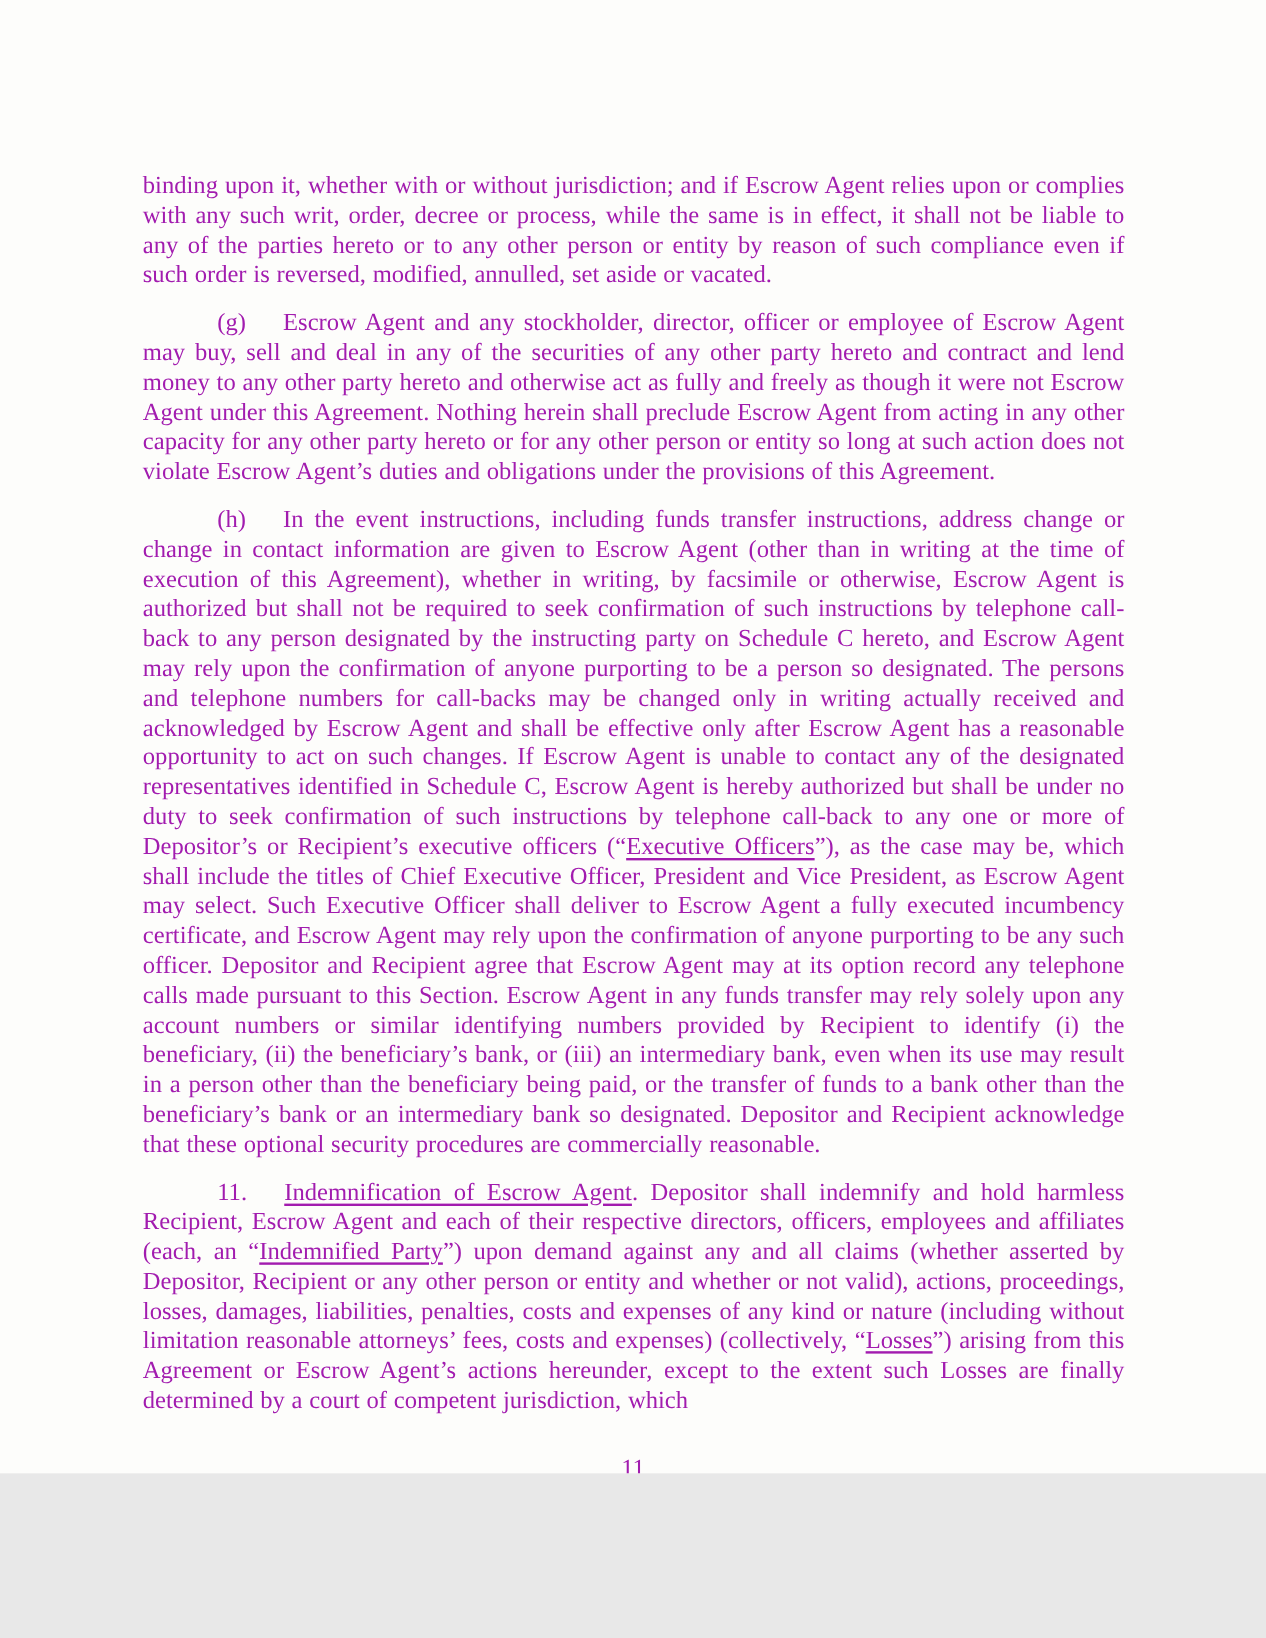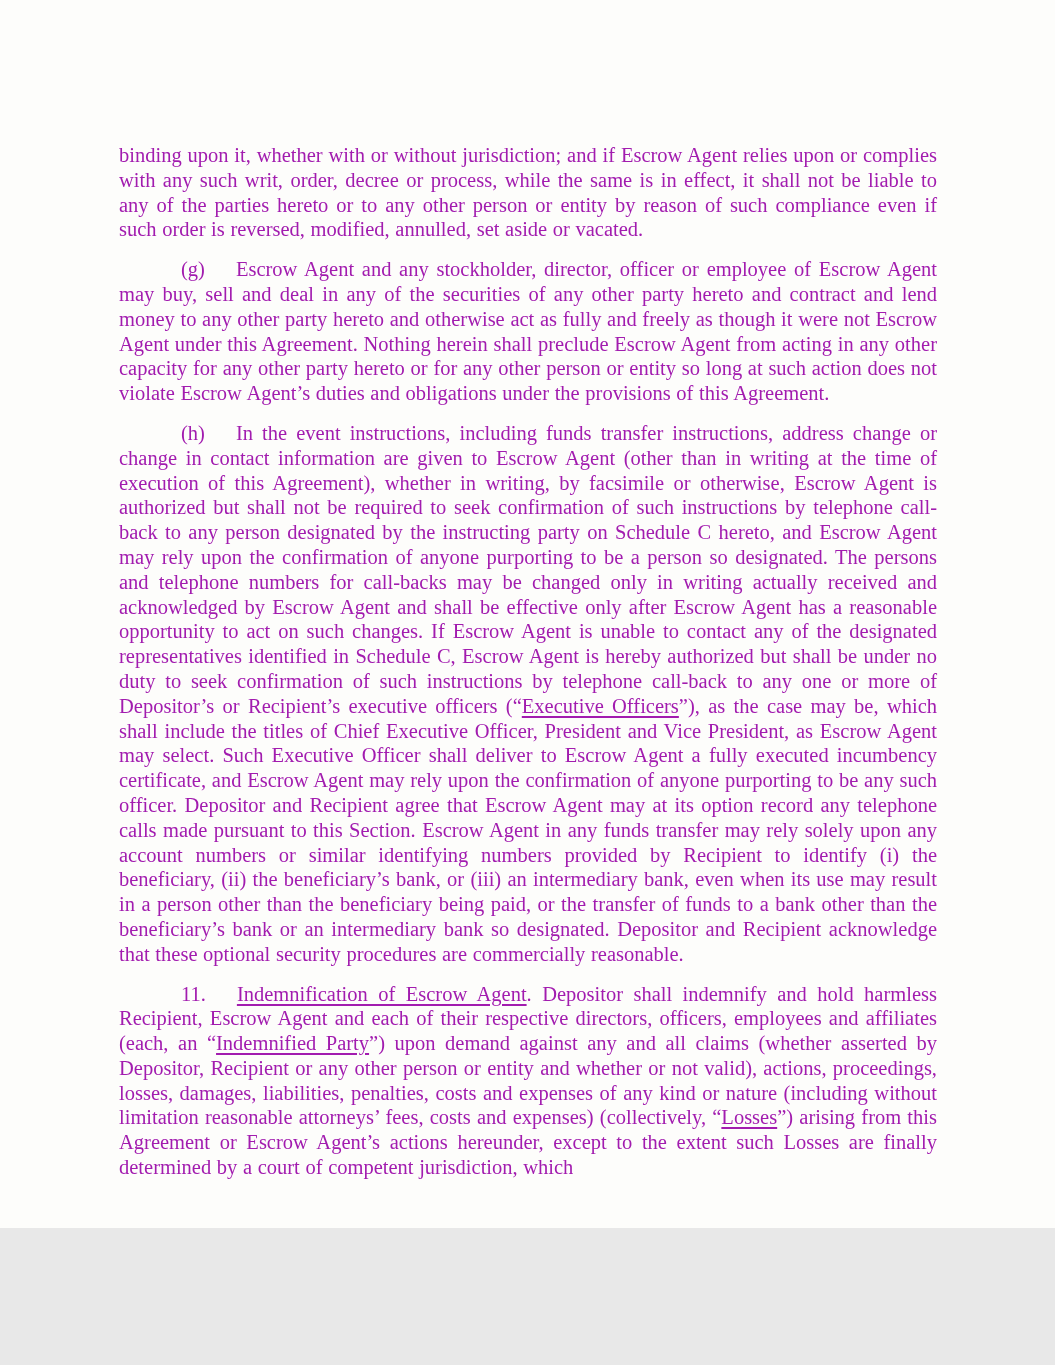--- a/index.html
+++ b/index.html
@@ -55,13 +55,14 @@
 </head>
 <body>
 
 <div class="page">
   <div class="doc-body">
       <p class="para"><span>binding upon it, whether with or without jurisdiction; and if Escrow Agent relies upon or complies with any such writ, order, decree or process, while the same is in effect, it shall not be liable to any of the parties hereto or to any other person or entity by reason of such compliance even if such order is reversed, modified, annulled, set aside or vacated.</span></p>
       <p class="para indent"><span>(g)</span><span class="tab"></span><span>Escrow Agent and any stockholder, director, officer or employee of Escrow Agent may buy, sell and deal in any of the securities of any other party hereto and contract and lend money to any other party hereto and otherwise act as fully and freely as though it were not Escrow Agent under this Agreement.  Nothing herein shall preclude Escrow Agent from acting in any other capacity for any other party hereto or for any other person or entity so long at such action does not violate Escrow Agent’s duties and obligations under the provisions of this Agreement.</span></p>
       <p class="para indent"><span>(h)</span><span class="tab"></span><span>In the event instructions, including funds transfer instructions, address change or change in contact information are given to Escrow Agent (other than in writing at the time of execution of this Agreement), whether in writing, by facsimile or otherwise, Escrow Agent is authorized but shall not be required to seek confirmation of such instructions by telephone call-back to any person designated by the instructing party on Schedule C hereto, and Escrow Agent may rely upon the confirmation of anyone purporting to be a person so designated.  The persons and telephone numbers for call-backs may be changed only in writing actually received and acknowledged by Escrow Agent and shall be effective only after Escrow Agent has a reasonable opportunity to act on such changes.  If Escrow Agent is unable to contact any of the designated representatives identified in Schedule C, Escrow Agent is hereby authorized but shall be under no duty to seek confirmation of such instructions by telephone call-back to any one or more of Depositor’s or Recipient’s executive officers (“</span><span class="u">Executive Officers</span><span>”), as the case may be, which shall include the titles of Chief Executive Officer, President and Vice President, as Escrow Agent may select.  Such Executive Officer shall deliver to Escrow Agent a fully executed incumbency certificate, and Escrow Agent may rely upon the confirmation of anyone purporting to be any such officer.  Depositor and Recipient agree that Escrow Agent may at its option record any telephone calls made pursuant to this Section.  Escrow Agent in any funds transfer may rely solely upon any account numbers or similar identifying numbers provided by Recipient to identify (i) the beneficiary, (ii) the beneficiary’s bank, or (iii) an intermediary bank, even when its use may result in a person other than the beneficiary being paid, or the transfer of funds to a bank other than the beneficiary’s bank or an intermediary bank so designated.  Depositor and Recipient acknowledge that these optional security procedures are commercially reasonable.</span></p>
       <p class="para indent"><span>11.</span><span class="tab"></span><span class="u">Indemnification of Escrow Agent</span><span>.  Depositor shall indemnify and hold harmless Recipient, Escrow Agent and each of their respective directors, officers, employees and affiliates (each, an “</span><span class="u">Indemnified Party</span><span>”) upon demand against any and all claims (whether asserted by Depositor, Recipient or any other person or entity and whether or not valid), actions, proceedings, losses, damages, liabilities, penalties, costs and expenses of any kind or nature (including without limitation reasonable attorneys’ fees, costs and expenses) (collectively, “</span><span class="u">Losses</span><span>”)  arising from this Agreement or Escrow Agent’s actions hereunder, except to the extent such Losses are finally determined by a court of competent jurisdiction, which</span></p>
     </div>
+  <div class="page-number">11</div>
 </div>
 
 </body></html>

